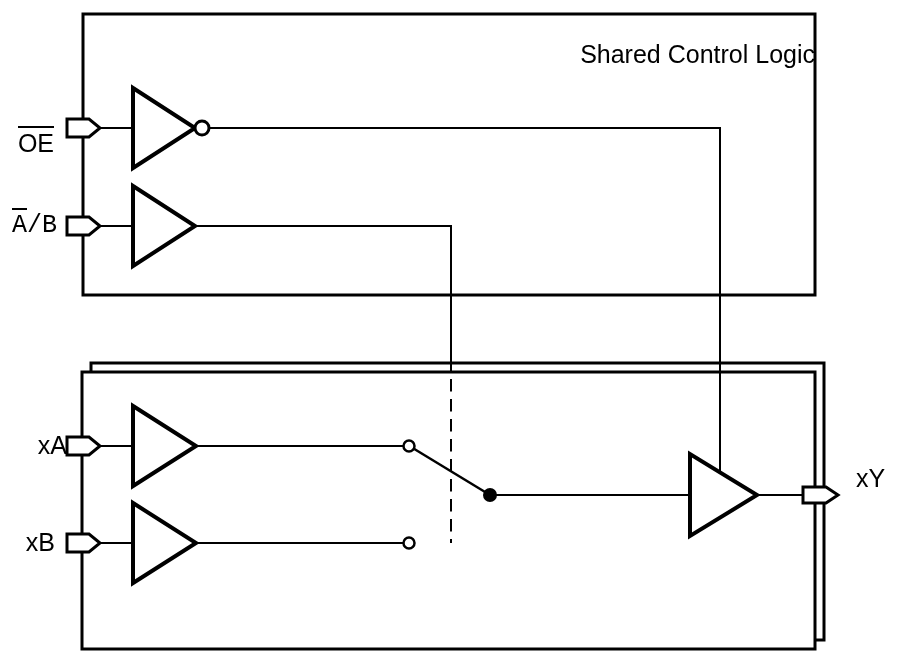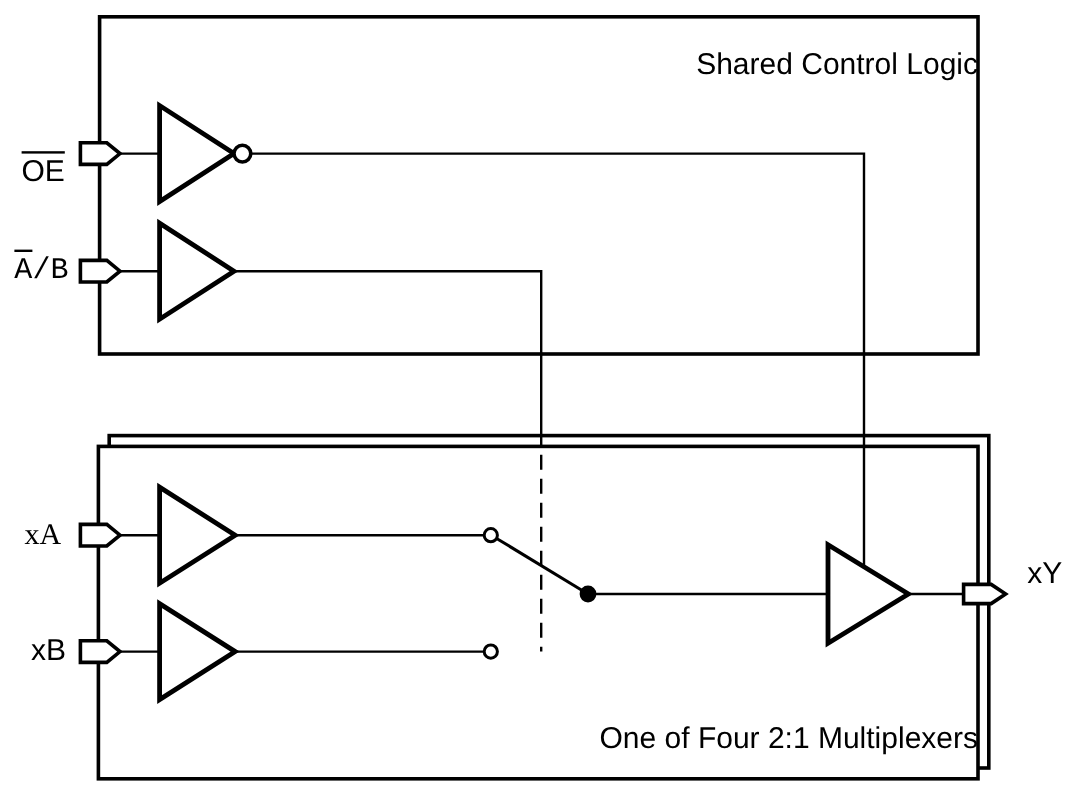--- a/index.html
+++ b/index.html
@@ -85,29 +85,26 @@
   </div>
 
   <div class="lbl right" style="left:0; top:113px; width:54px;margin-top:16px;">
     <span class="ovl">OE</span>
   </div>
 
   <div class="lbl right" style="left:0; top:211px; width:57px;font-family:Liberation Mono, monospace;">
     <span class="ovl">A</span><span>/B</span>
   </div>
 
-  <div class="lbl right" style="left:0; top:431px; width:51px;font-family:Liberation Serif, serif;">
+  <div class="lbl right" style="left:16px; top:431px; width:51px;">
     <span>xA</span>
   </div>
 
   <div class="lbl right" style="left:4px; top:528px; width:51px;">
     <span>xB</span>
   </div>
 
   <div class="lbl" style="left:856px; top:464px;">
     <span>xY</span>
   </div>
 
-  <div class="lbl center" style="left:82px; top:601px; width:733px;">
-    <span>One of Four 2:1 Multiplexers</span>
-  </div>
 
 </div>
 
 </body></html>

